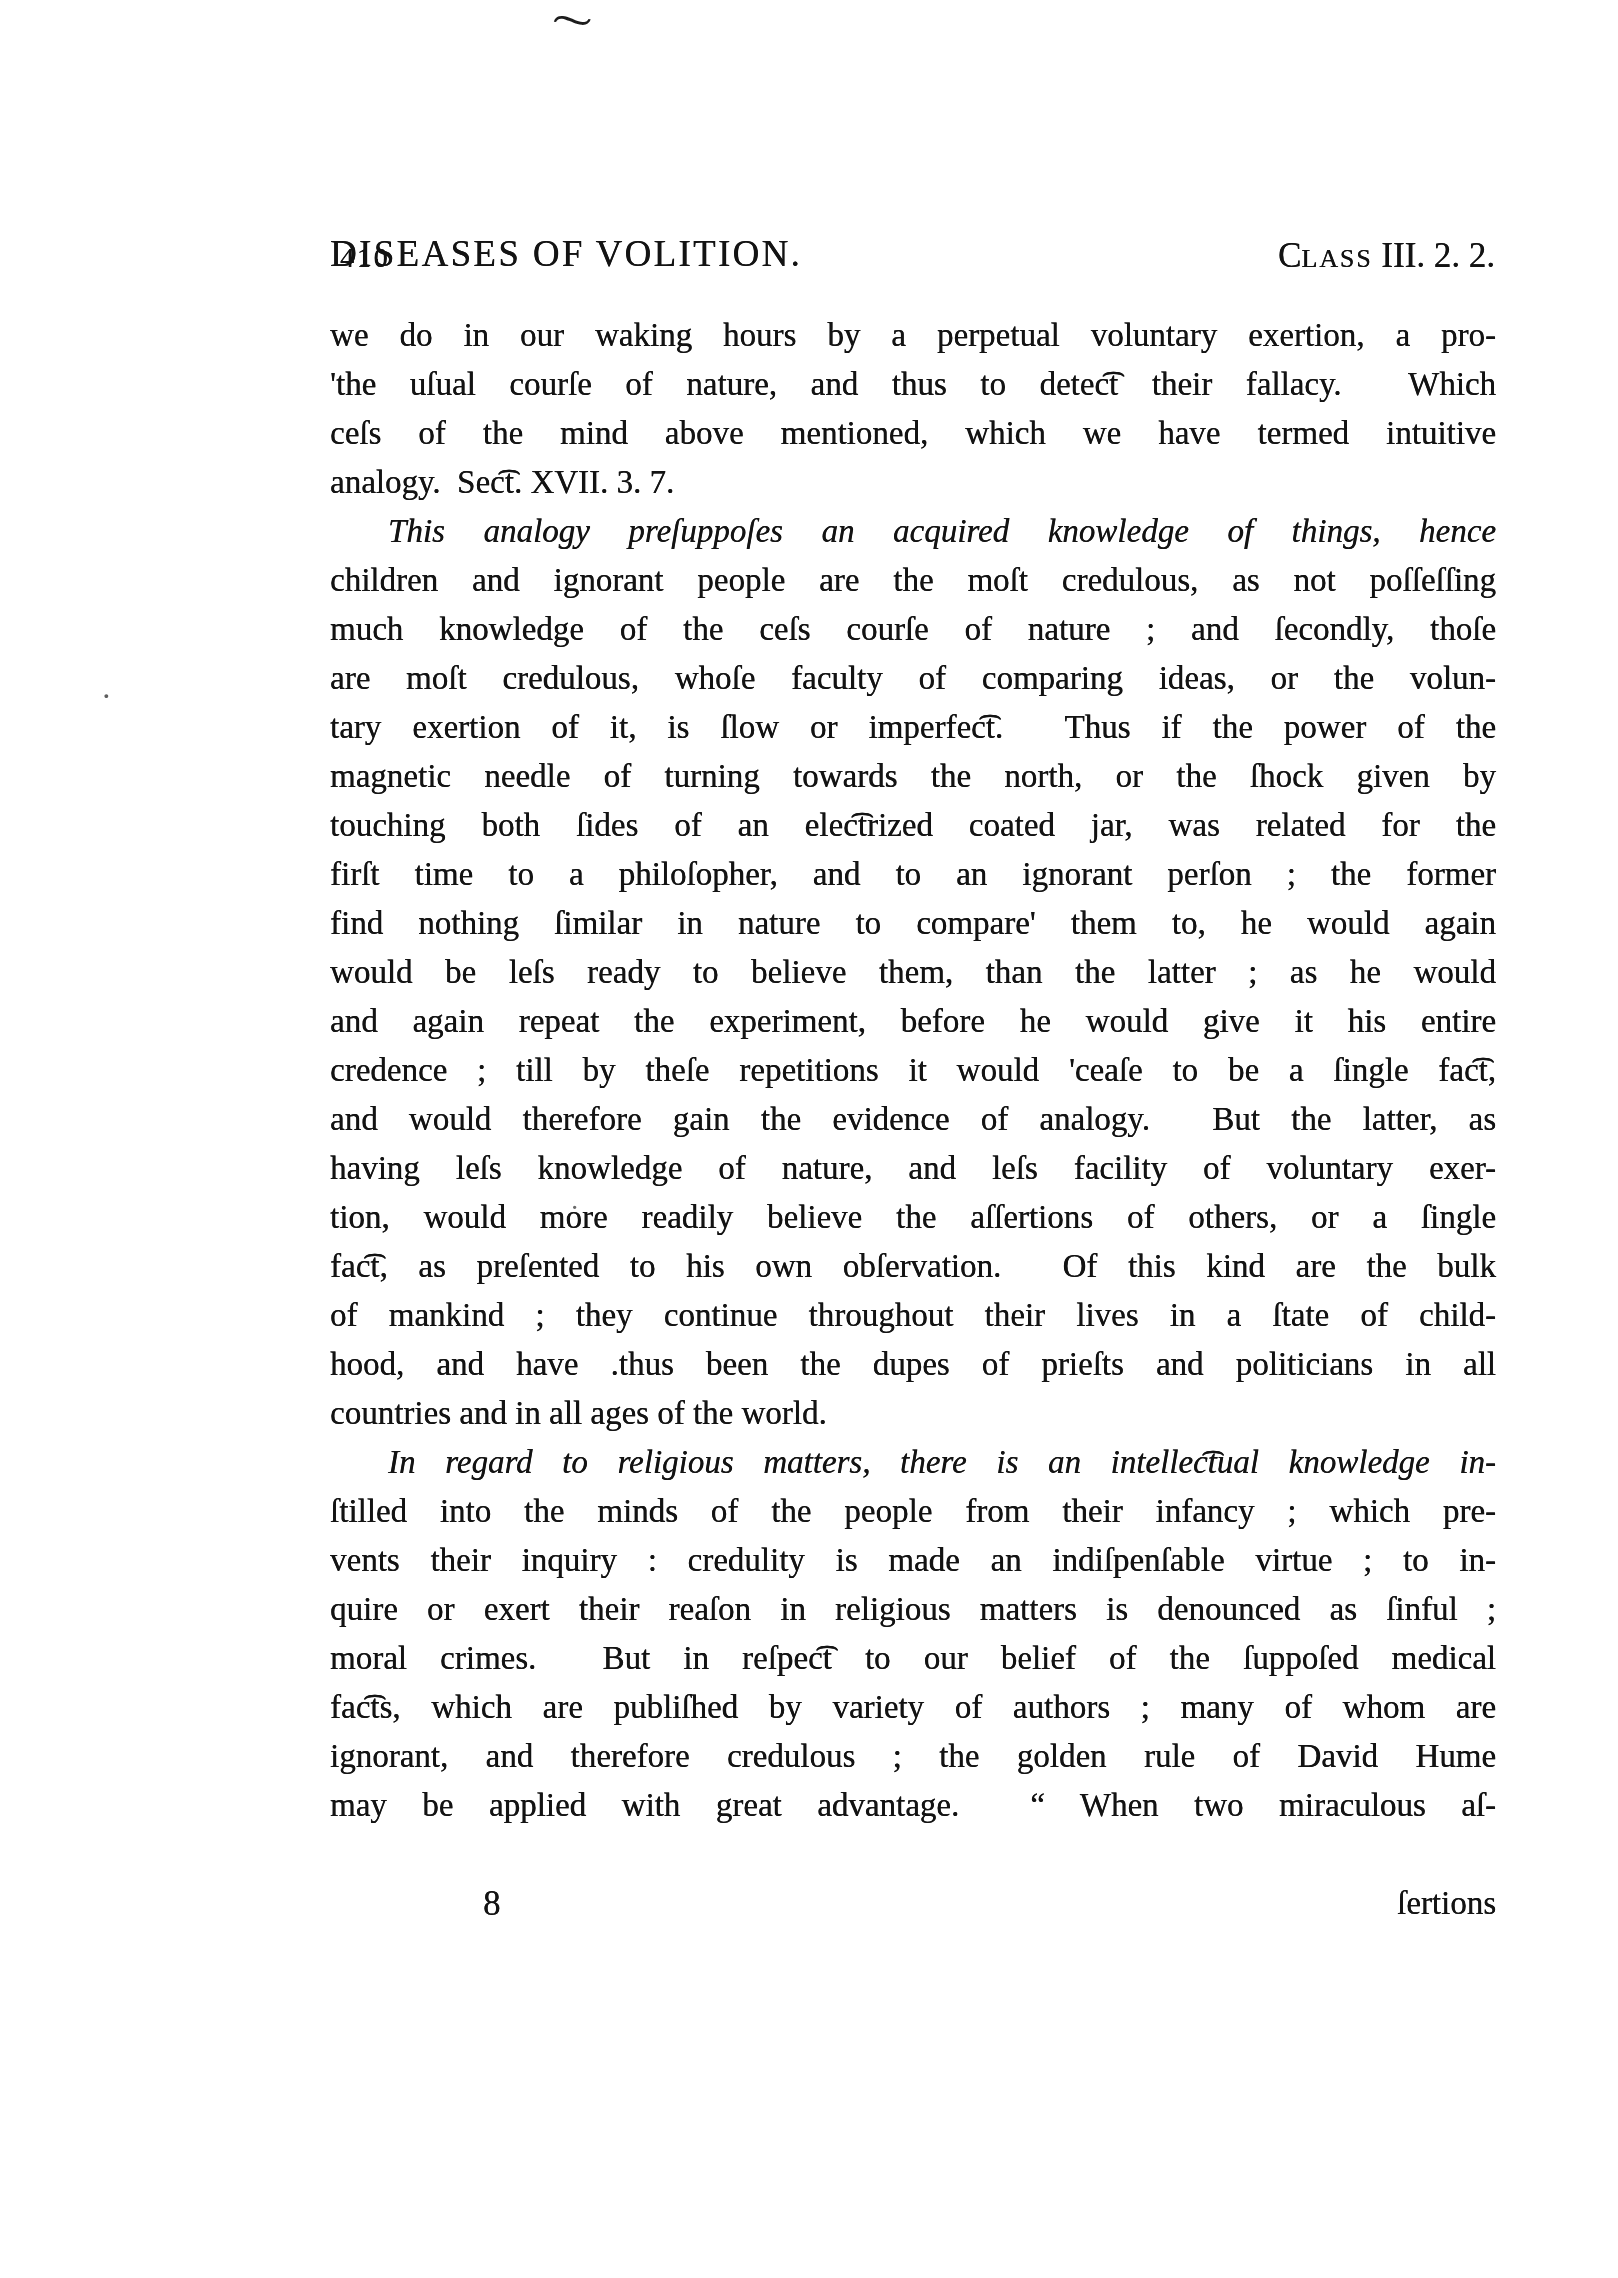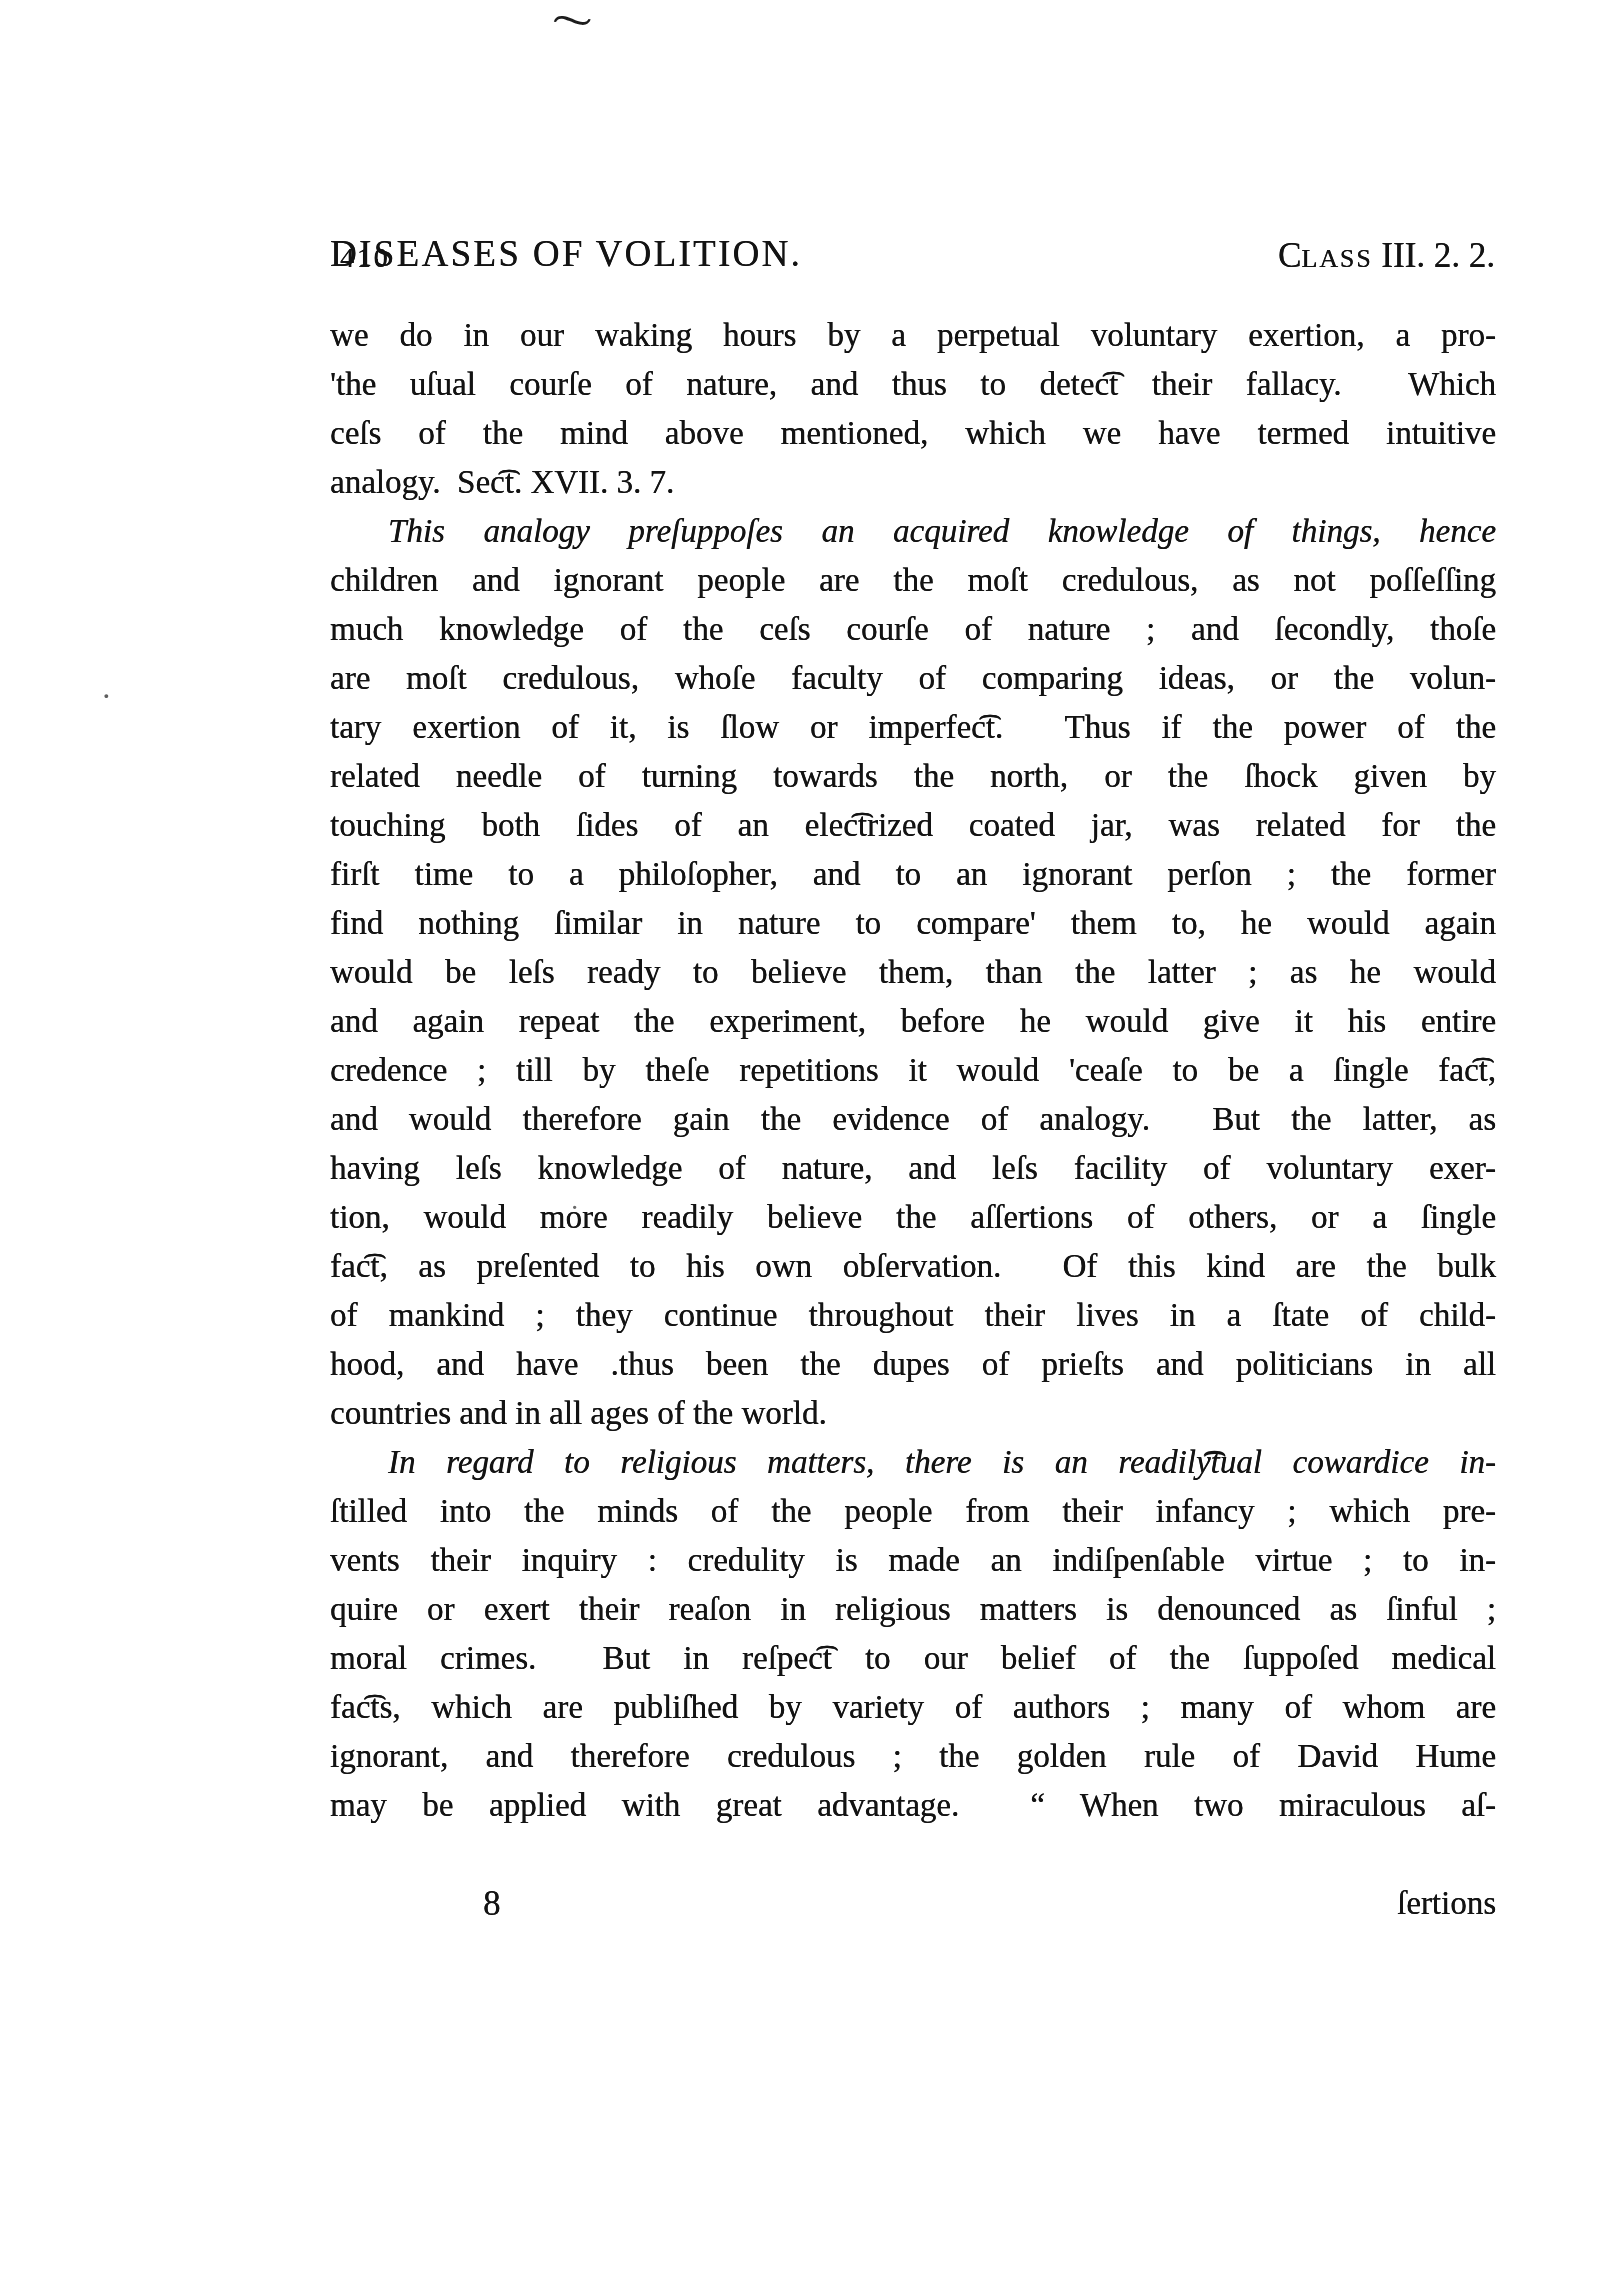--- a/index.html
+++ b/index.html
@@ -57,35 +57,35 @@
   <main class="body" id="page-body">
       <div class="line">we do in our waking hours by a perpetual voluntary exertion, a pro-</div>
       <div class="line">'the uſual courſe of nature, and thus to detec͡t their fallacy.&nbsp; Which</div>
       <div class="line">ceſs of the mind above mentioned, which we have termed intuitive</div>
       <div class="line lastline">analogy.&nbsp; Sec͡t. XVII. 3. 7.</div>
       <div class="line indent">This analogy preſuppoſes an acquired knowledge of things, hence</div>
       <div class="line">children and ignorant people are the moſt credulous, as not poſſeſſing</div>
       <div class="line">much knowledge of the ceſs courſe of nature ; and ſecondly, thoſe</div>
       <div class="line">are moſt credulous, whoſe faculty of comparing ideas, or the volun-</div>
       <div class="line">tary exertion of it, is ſlow or imperfec͡t.&nbsp; Thus if the power of the</div>
-      <div class="line">related needle of turning towards the north, or the ſhock given by</div>
+      <div class="line">magnetic needle of turning towards the north, or the ſhock given by</div>
       <div class="line">touching both ſides of an elec͡trized coated jar, was related for the</div>
       <div class="line">firſt time to a philoſopher, and to an ignorant perſon ; the former</div>
       <div class="line">find nothing ſimilar in nature to compare' them to, he would again</div>
       <div class="line">would be leſs ready to believe them, than the latter ; as he would</div>
       <div class="line">and again repeat the experiment, before he would give it his entire</div>
       <div class="line">credence ; till by theſe repetitions it would 'ceaſe to be a ſingle fac͡t,</div>
       <div class="line">and would therefore gain the evidence of analogy.&nbsp; But the latter, as</div>
       <div class="line">having leſs knowledge of nature, and leſs facility of voluntary exer-</div>
       <div class="line">tion, would more readily believe the aſſertions of others, or a ſingle</div>
       <div class="line">fac͡t, as preſented to his own obſervation.&nbsp; Of this kind are the bulk</div>
       <div class="line">of mankind ; they continue throughout their lives in a ſtate of child-</div>
       <div class="line">hood, and have .thus been the dupes of prieſts and politicians in all</div>
       <div class="line lastline">countries and in all ages of the world.</div>
-      <div class="line indent">In regard to religious matters, there is an readily͡tual cowardice in-</div>
+      <div class="line indent">In regard to religious matters, there is an intellec͡tual knowledge in-</div>
       <div class="line">ſtilled into the minds of the people from their infancy ; which pre-</div>
       <div class="line">vents their inquiry : credulity is made an indiſpenſable virtue ; to in-</div>
       <div class="line">quire or exert their reaſon in religious matters is denounced as ſinful ;</div>
       <div class="line">moral crimes.&nbsp; But in reſpec͡t to our belief of the ſuppoſed medical</div>
       <div class="line">fac͡ts, which are publiſhed by variety of authors ; many of whom are</div>
       <div class="line">ignorant, and therefore credulous ; the golden rule of David Hume</div>
       <div class="line">may be applied with great advantage.&nbsp; “ When two miraculous aſ-</div>
     </main>
 
   <footer>

